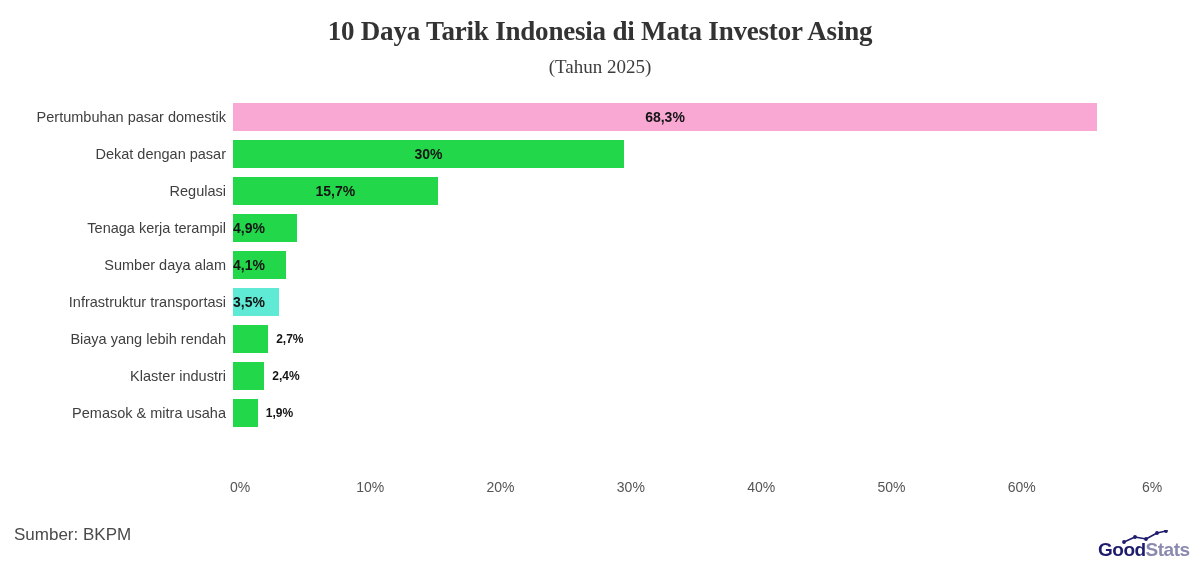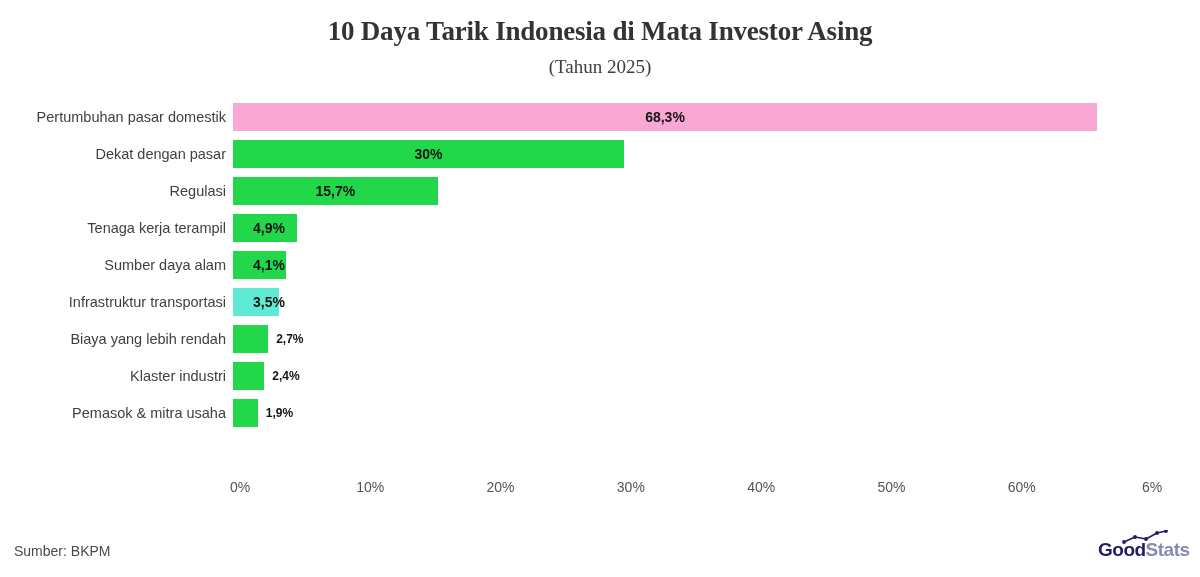--- a/index.html
+++ b/index.html
@@ -79,21 +79,21 @@
   }
   .val-inside {
     width: 100%;
     text-align: center;
     font-size: 14px;
     font-weight: bold;
     color: #141414;
   }
   .val-inside.left {
     text-align: left;
-    padding-left: 20px;
+    padding-left: 0;
     box-sizing: border-box;
   }
   .val-outside {
     font-size: 12px;
     font-weight: bold;
     color: #141414;
     margin-left: 8px;
     white-space: nowrap;
   }
 
@@ -118,22 +118,22 @@
   .footer {
     position: absolute;
     left: 0;
     right: 0;
     bottom: 16px;
     height: 34px;
   }
   .source {
     position: absolute;
     left: 14px;
-    bottom: 2px;
-    font-size: 14px;
+    bottom: 16px;
+    font-size: 17px;
     color: #4a4a4a;
   }
   .logo {
     position: absolute;
     right: 10px;
     bottom: 0px;
     display: flex;
     align-items: center;
   }
   .logo-mark {

